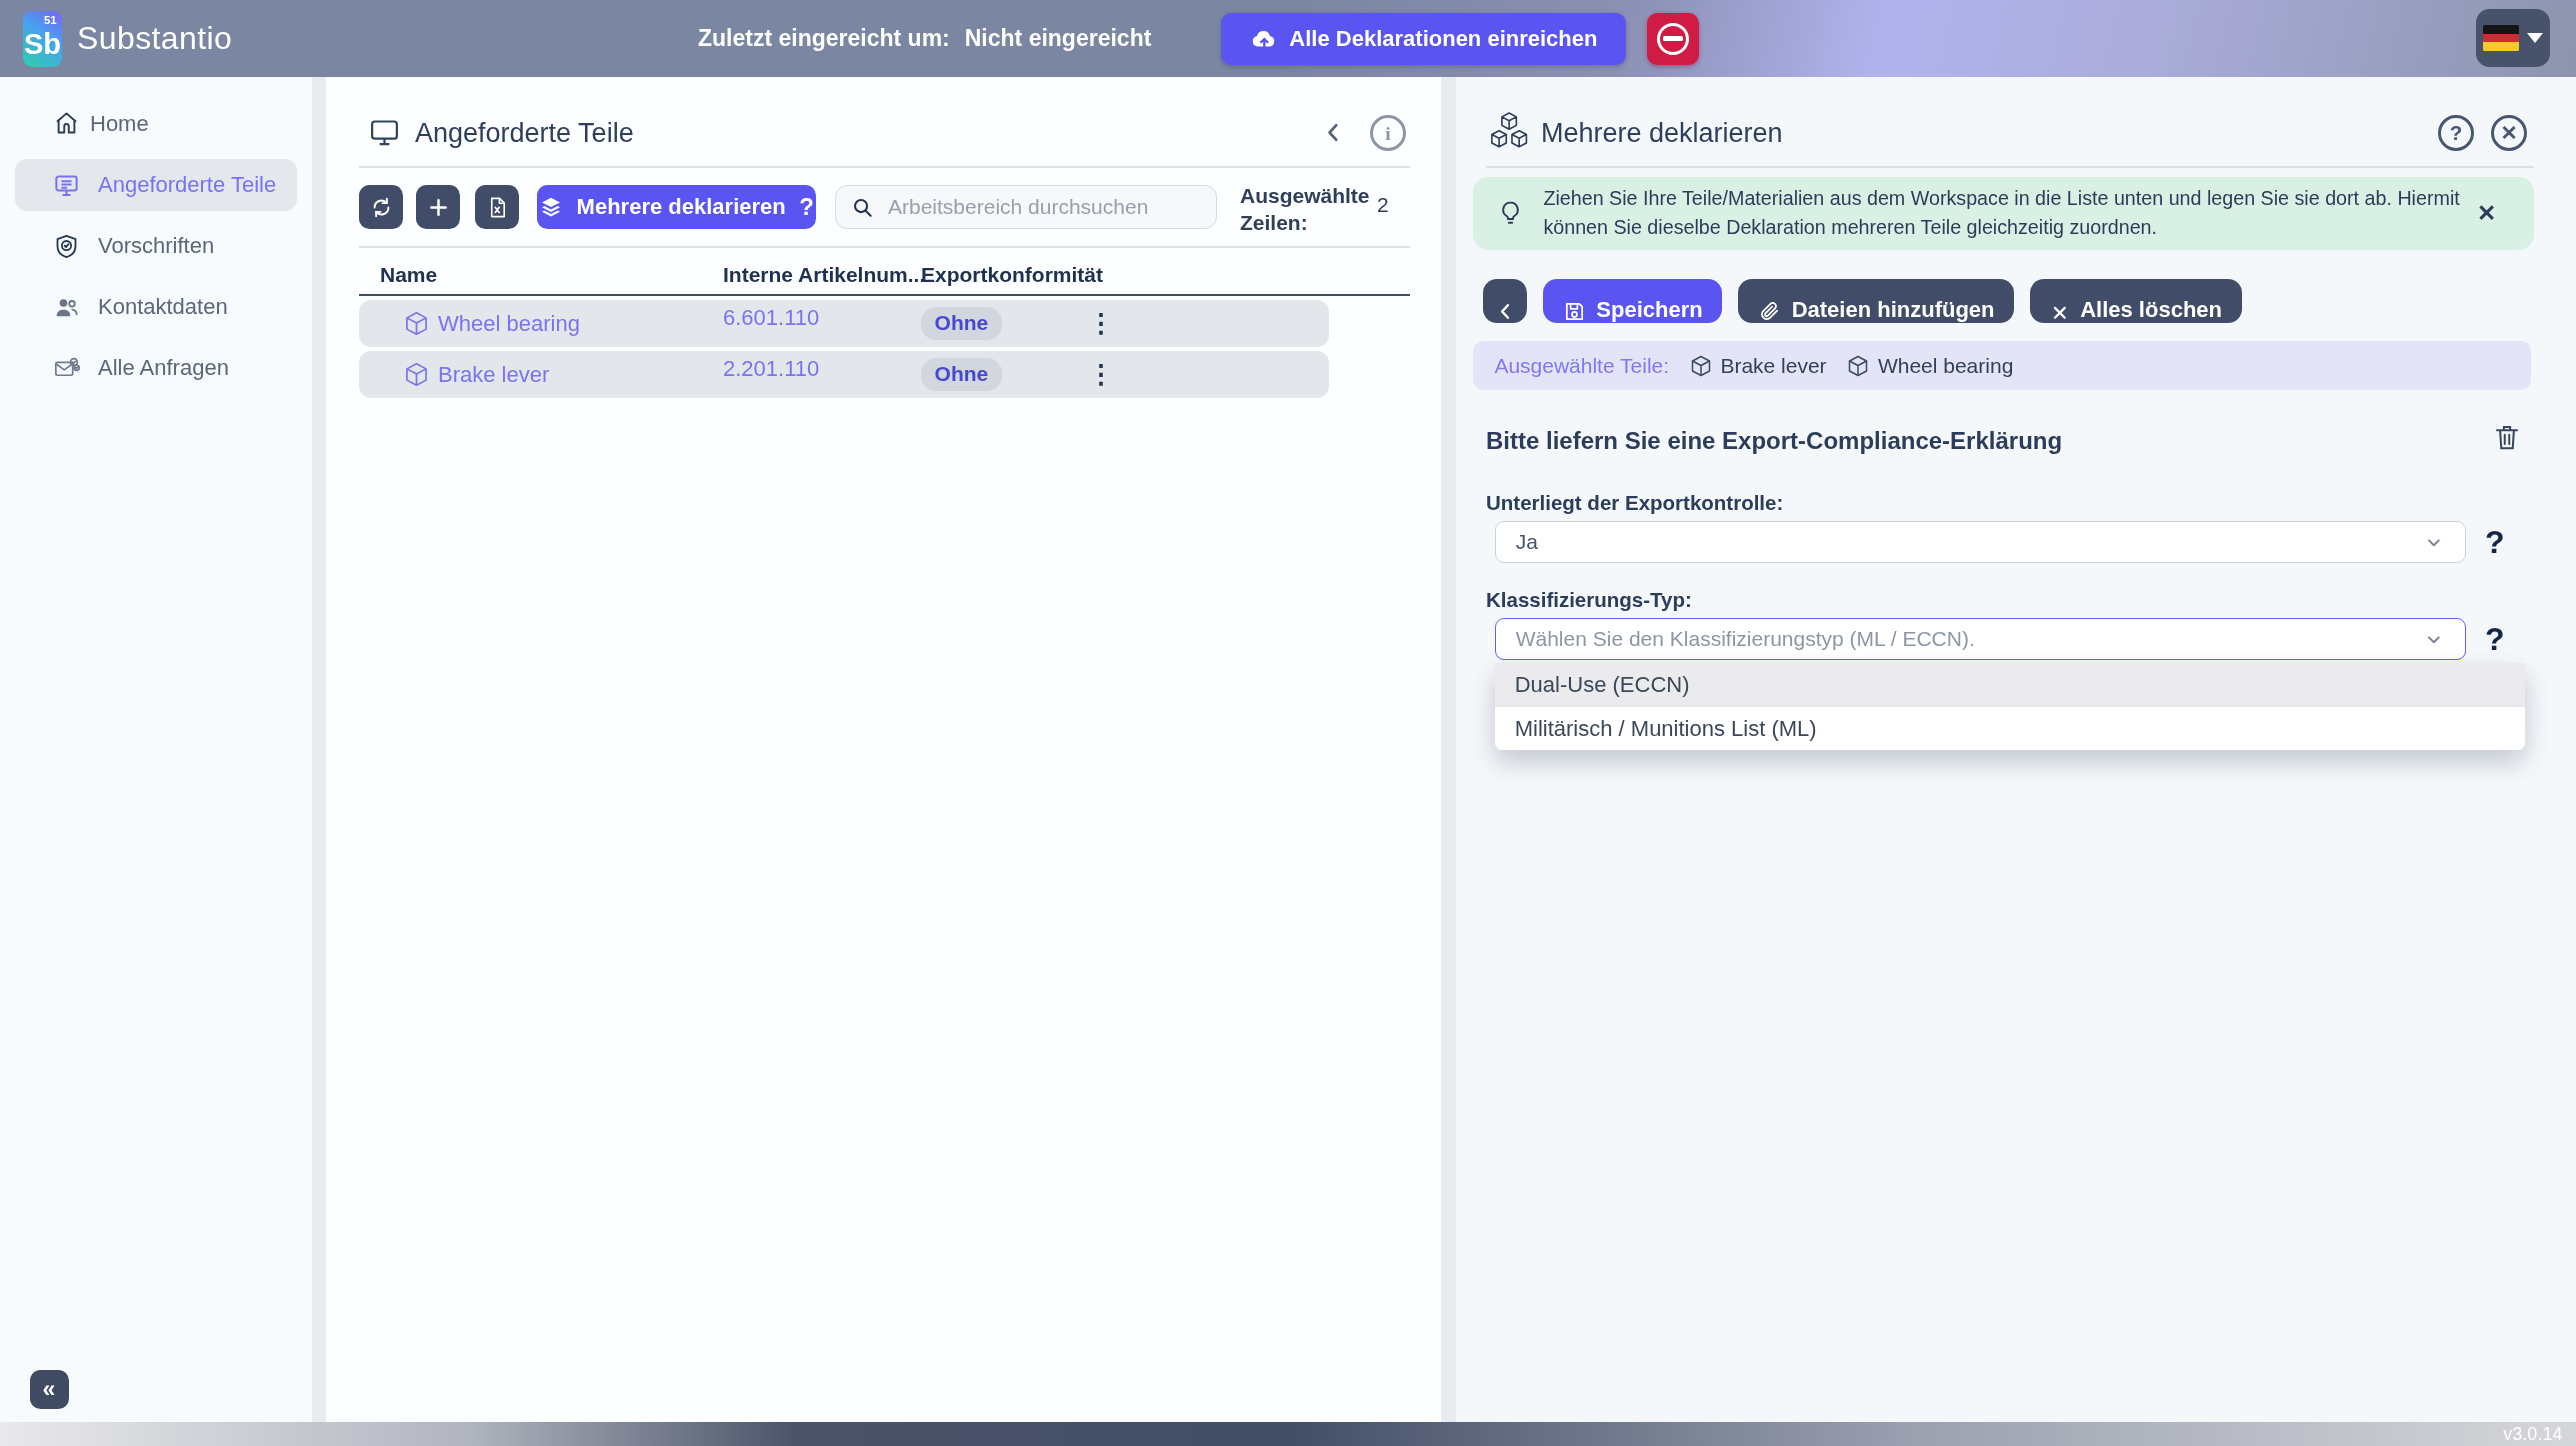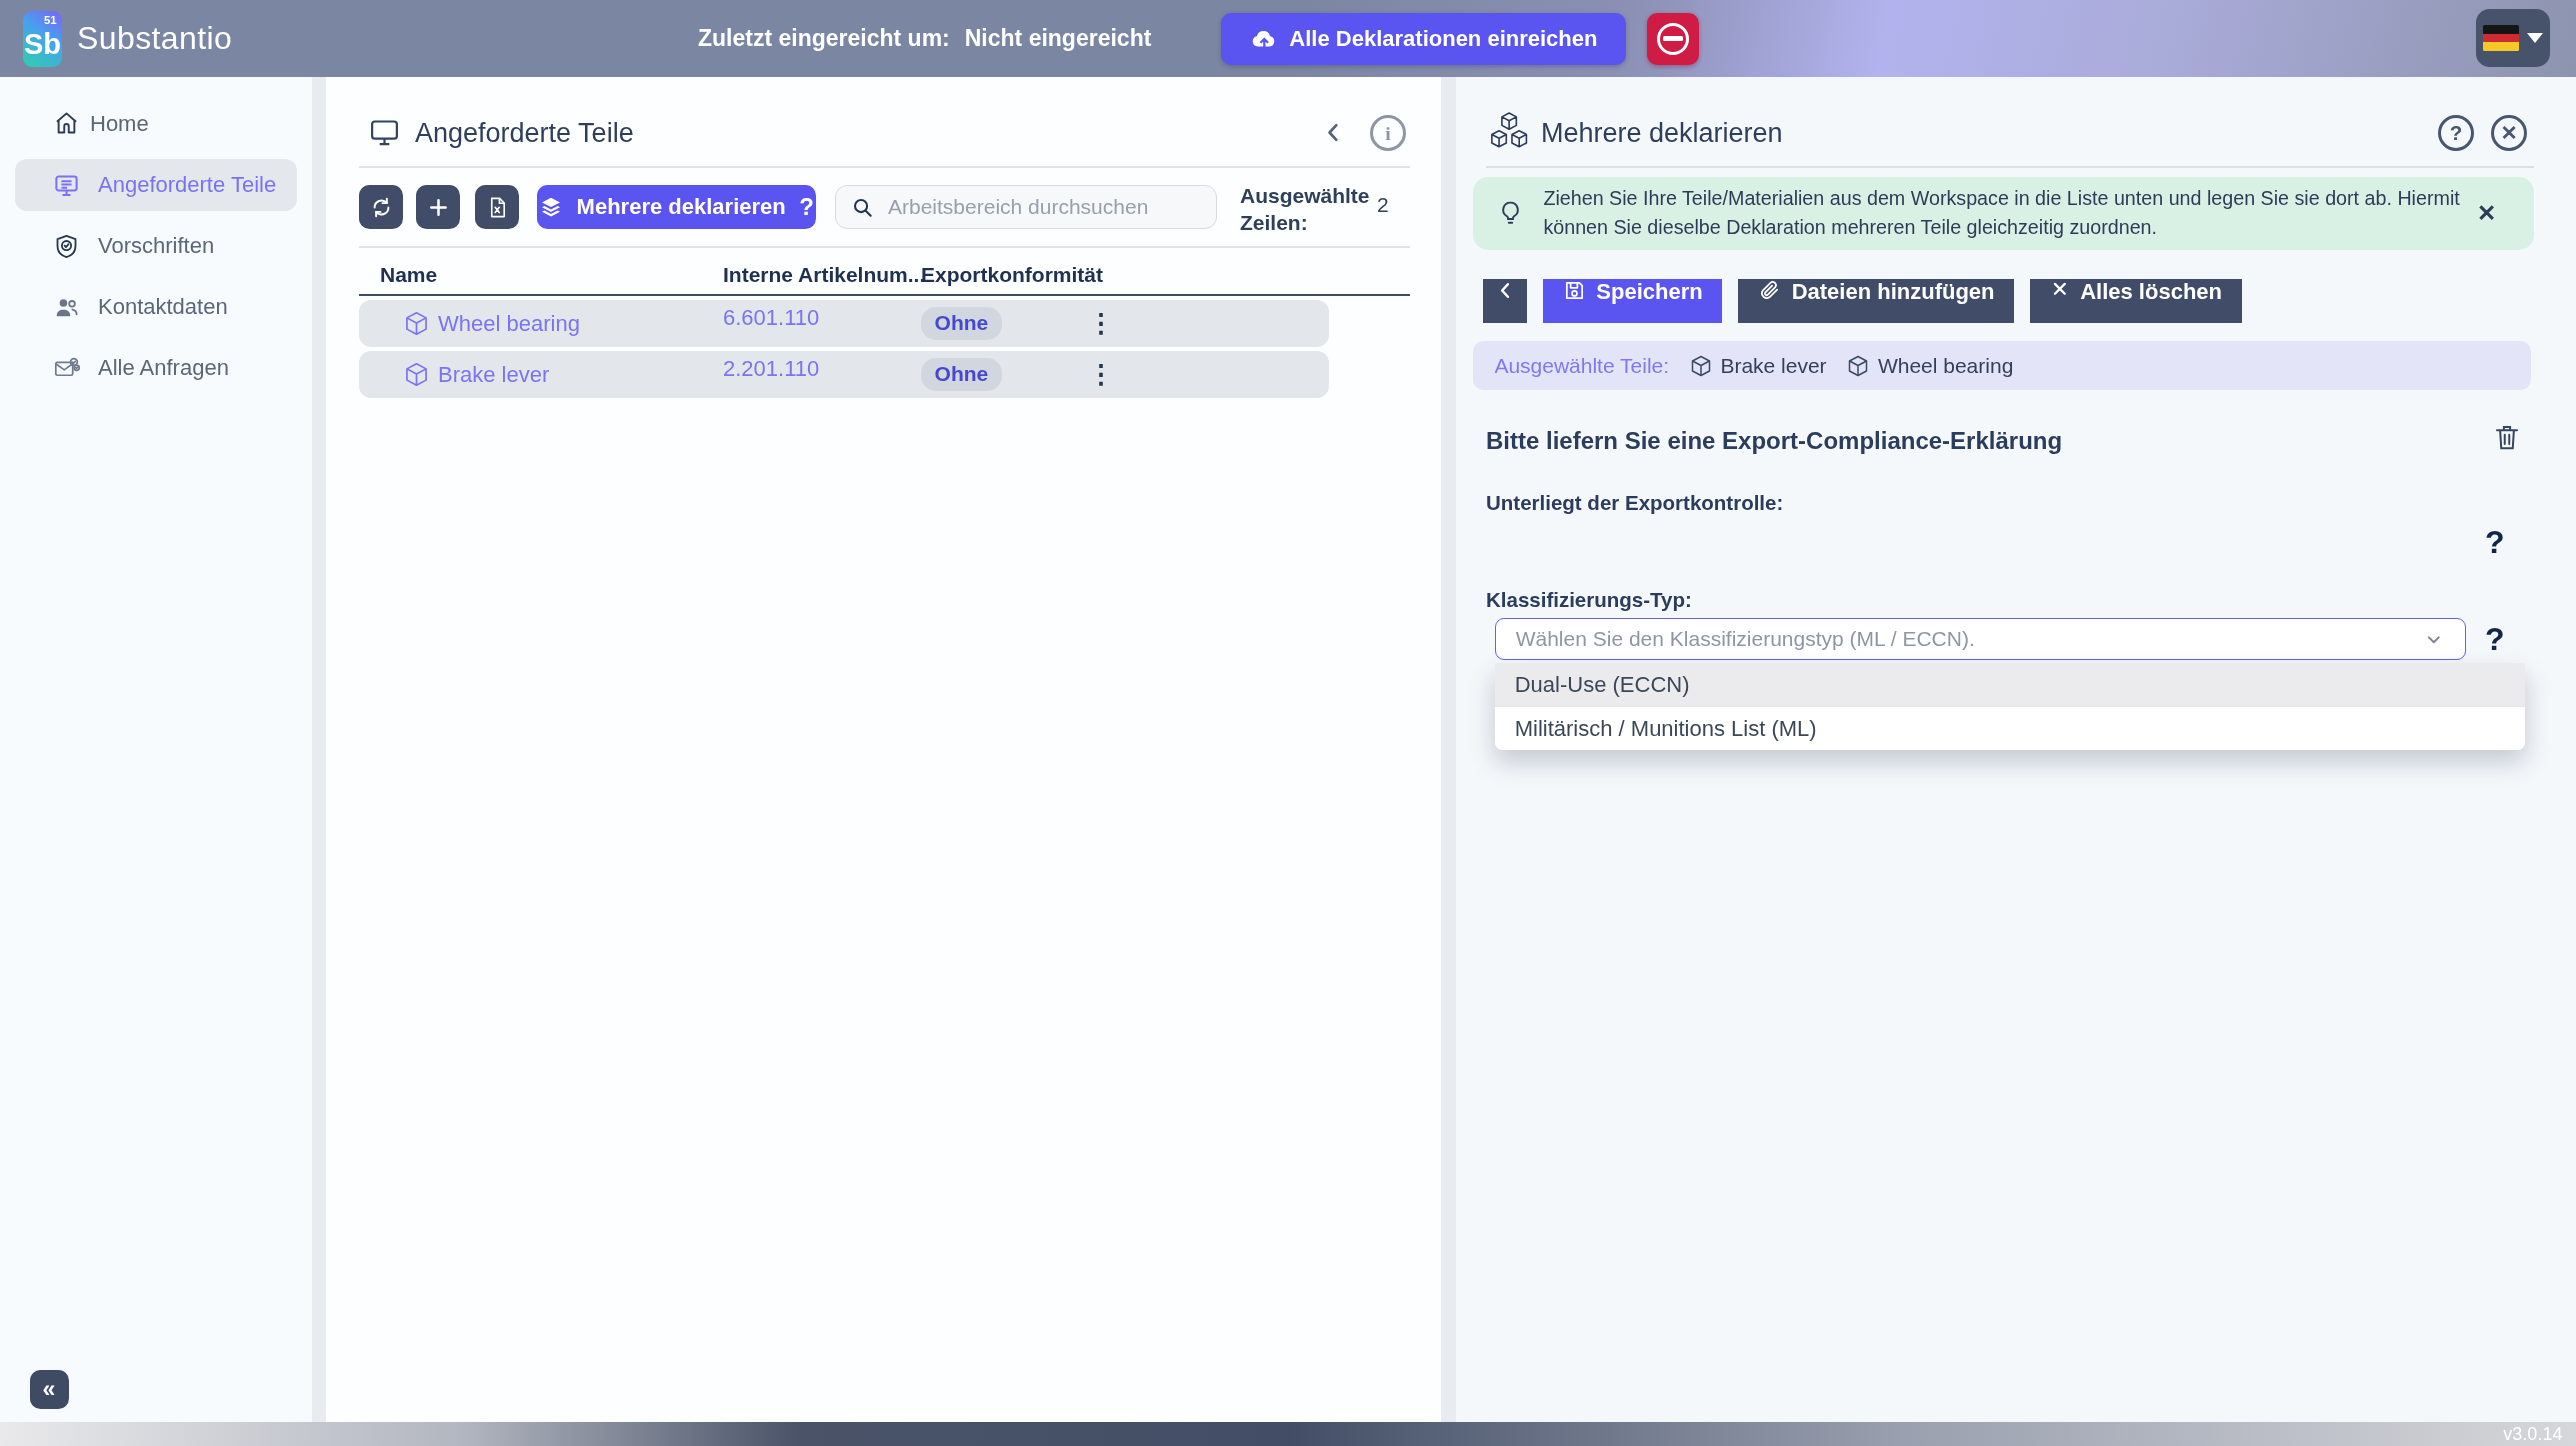--- a/index.html
+++ b/index.html
@@ -89,21 +89,21 @@
   .pr-title{position:absolute;left:85px;top:41px;font-size:27px;font-weight:500;color:#2e3e5c;}
   .ring-btn{position:absolute;top:38px;width:36px;height:36px;border:3px solid #49566f;border-radius:50%;box-sizing:border-box;
     color:#49566f;font-size:20.5px;font-weight:800;display:flex;align-items:center;justify-content:center;cursor:pointer;}
   .ring-help{left:982px;} .ring-close{left:1035px;font-weight:700;}
   .pr-div1{position:absolute;left:30px;top:89px;width:1048px;height:1.5px;background:#dbe0e5;}
   .hint-banner{position:absolute;left:17.4px;top:100px;width:1061px;height:73px;background:#d9f0e5;border-radius:15px;}
   .hint-banner .bulb{position:absolute;left:23px;top:22px;width:29px;height:29px;color:#2c3c58;}
   .hint-text{position:absolute;left:70px;top:6.8px;width:932px;font-size:19.7px;line-height:29.5px;color:#2c3c58;}
   .hint-close{position:absolute;right:38px;top:23px;font-size:23px;font-weight:800;color:#2c3c58;cursor:pointer;}
   .pr-btnrow{position:absolute;left:27px;top:202px;display:flex;gap:16px;height:44px;}
-  .btn{height:44px;border-radius:0;display:flex;align-items:flex-start;gap:10.6px;padding:0 19.7px;
+  .btn{height:44px;border-radius:14px;display:flex;align-items:flex-end;gap:10.6px;padding:0 19.7px;
     font-size:22px;font-weight:600;color:#fff;cursor:pointer;box-sizing:border-box;}
   .btn-back{width:44px;padding:0;justify-content:center;background:#414d68;}
   .btn-save{background:#5a54f0;}
   .btn-dark{background:#414d68;}
   .sel-parts-bar{position:absolute;left:17.4px;top:264px;width:1058px;height:49px;background:#e4e4f8;border-radius:10.6px;
     display:flex;align-items:center;padding:0 21px;box-sizing:border-box;gap:19.7px;}
   .sp-label{color:#8078f2;font-size:21px;}
   .chip{display:flex;align-items:center;gap:7.6px;color:#34405a;font-size:21px;}
   .chip .cico{width:24px;height:24px;color:#3a4a63;}
   .section-title{position:absolute;left:30px;top:350px;font-size:24px;font-weight:700;color:#2c3c5c;}
@@ -400,20 +400,28 @@
 
   <div class="section-title">Bitte liefern Sie eine Export-Compliance-Erklärung</div>
   <span class="trash-btn">
     <svg viewBox="0 0 24 24" width="30" height="30" fill="none" stroke="currentColor" stroke-width="1.6" stroke-linecap="round">
         <path d="M4 6.5h16M9.5 6.2V4h5v2.2M6.5 6.7 7.4 21h9.2l.9-14.3"></path>
         <path d="M10.2 10.2v7.3M13.8 10.2v7.3"></path>
       </svg>
   </span>
 
   <div class="field-label fl1">Unterliegt der Exportkontrolle:</div>
+  <div class="select sel1">
+    <span class="sval">Ja</span>
+    <span class="chev">
+      <svg viewBox="0 0 24 24" width="19.7" height="19.7" fill="none" stroke="currentColor" stroke-width="2.4" stroke-linecap="round" stroke-linejoin="round">
+          <path d="m6 9 6 6 6-6"></path>
+        </svg>
+    </span>
+  </div>
   <div class="qmark qm1">?</div>
 
   <div class="field-label fl2">Klassifizierungs-Typ:</div>
   <div class="select sel2">
     <span class="sval sph">Wählen Sie den Klassifizierungstyp (ML / ECCN).</span>
     <span class="chev">
       <svg viewBox="0 0 24 24" width="19.7" height="19.7" fill="none" stroke="currentColor" stroke-width="2.4" stroke-linecap="round" stroke-linejoin="round">
           <path d="m6 9 6 6 6-6"></path>
         </svg>
     </span>

